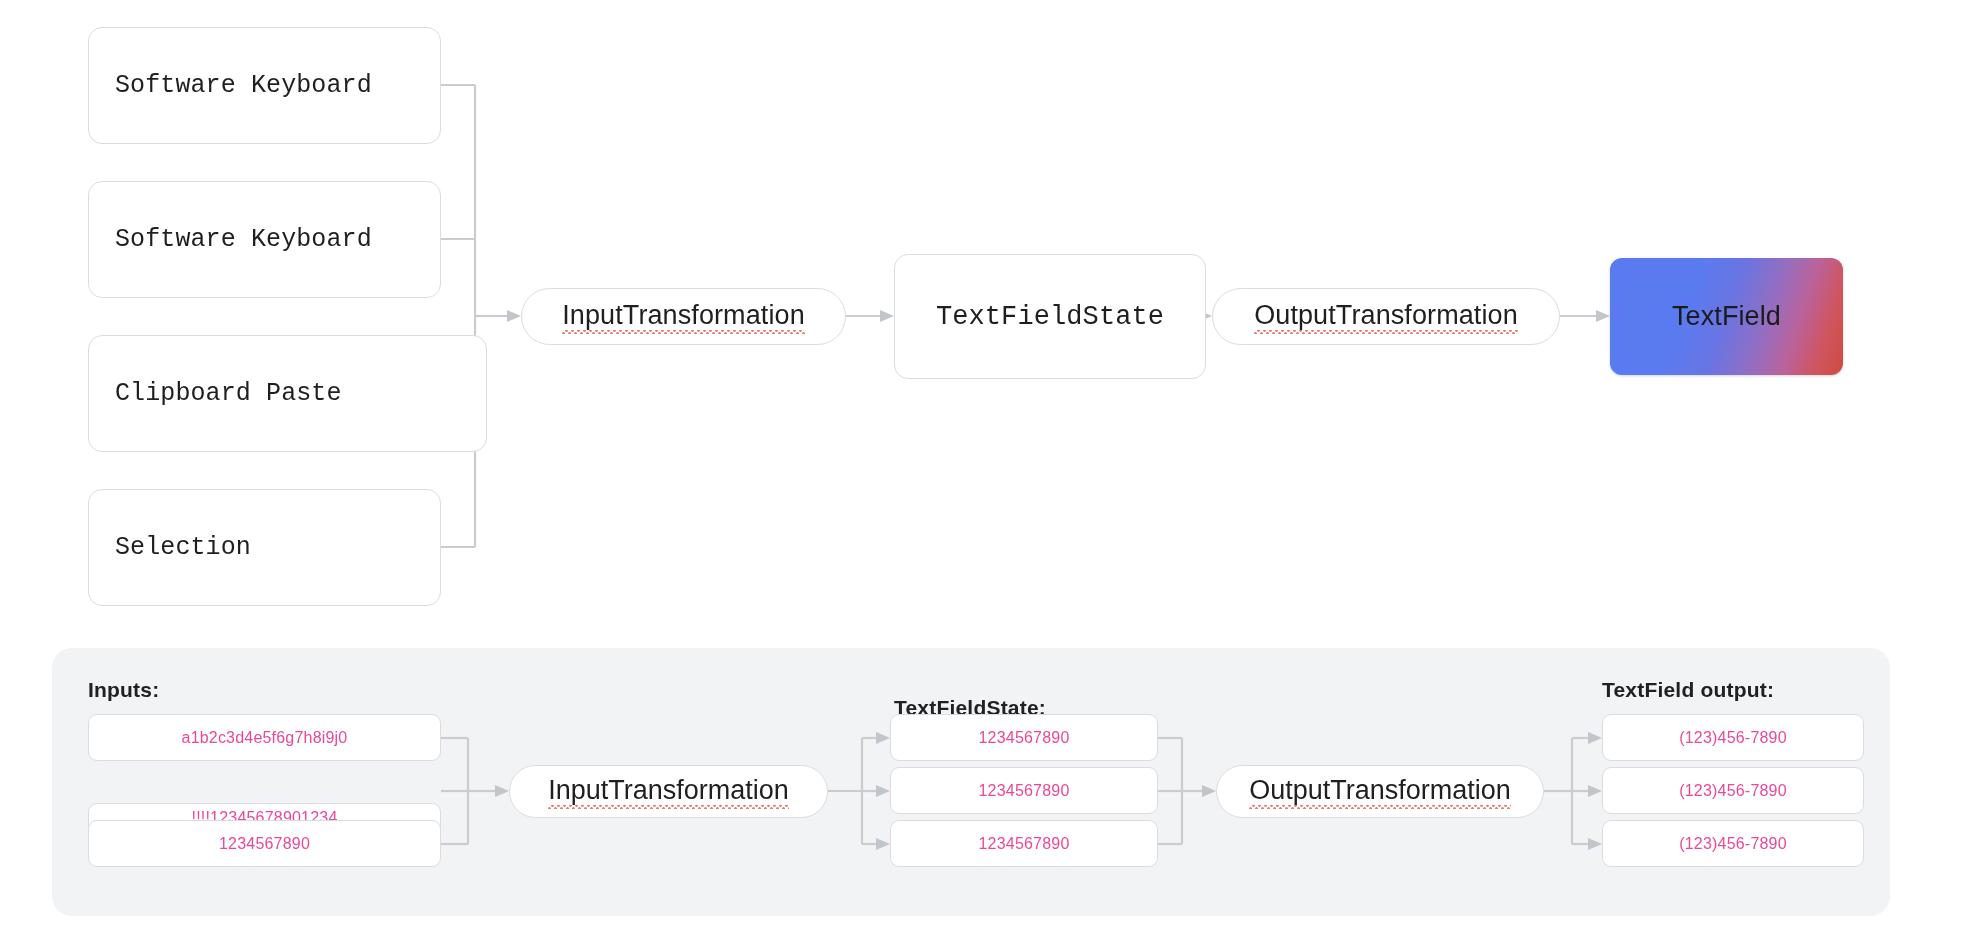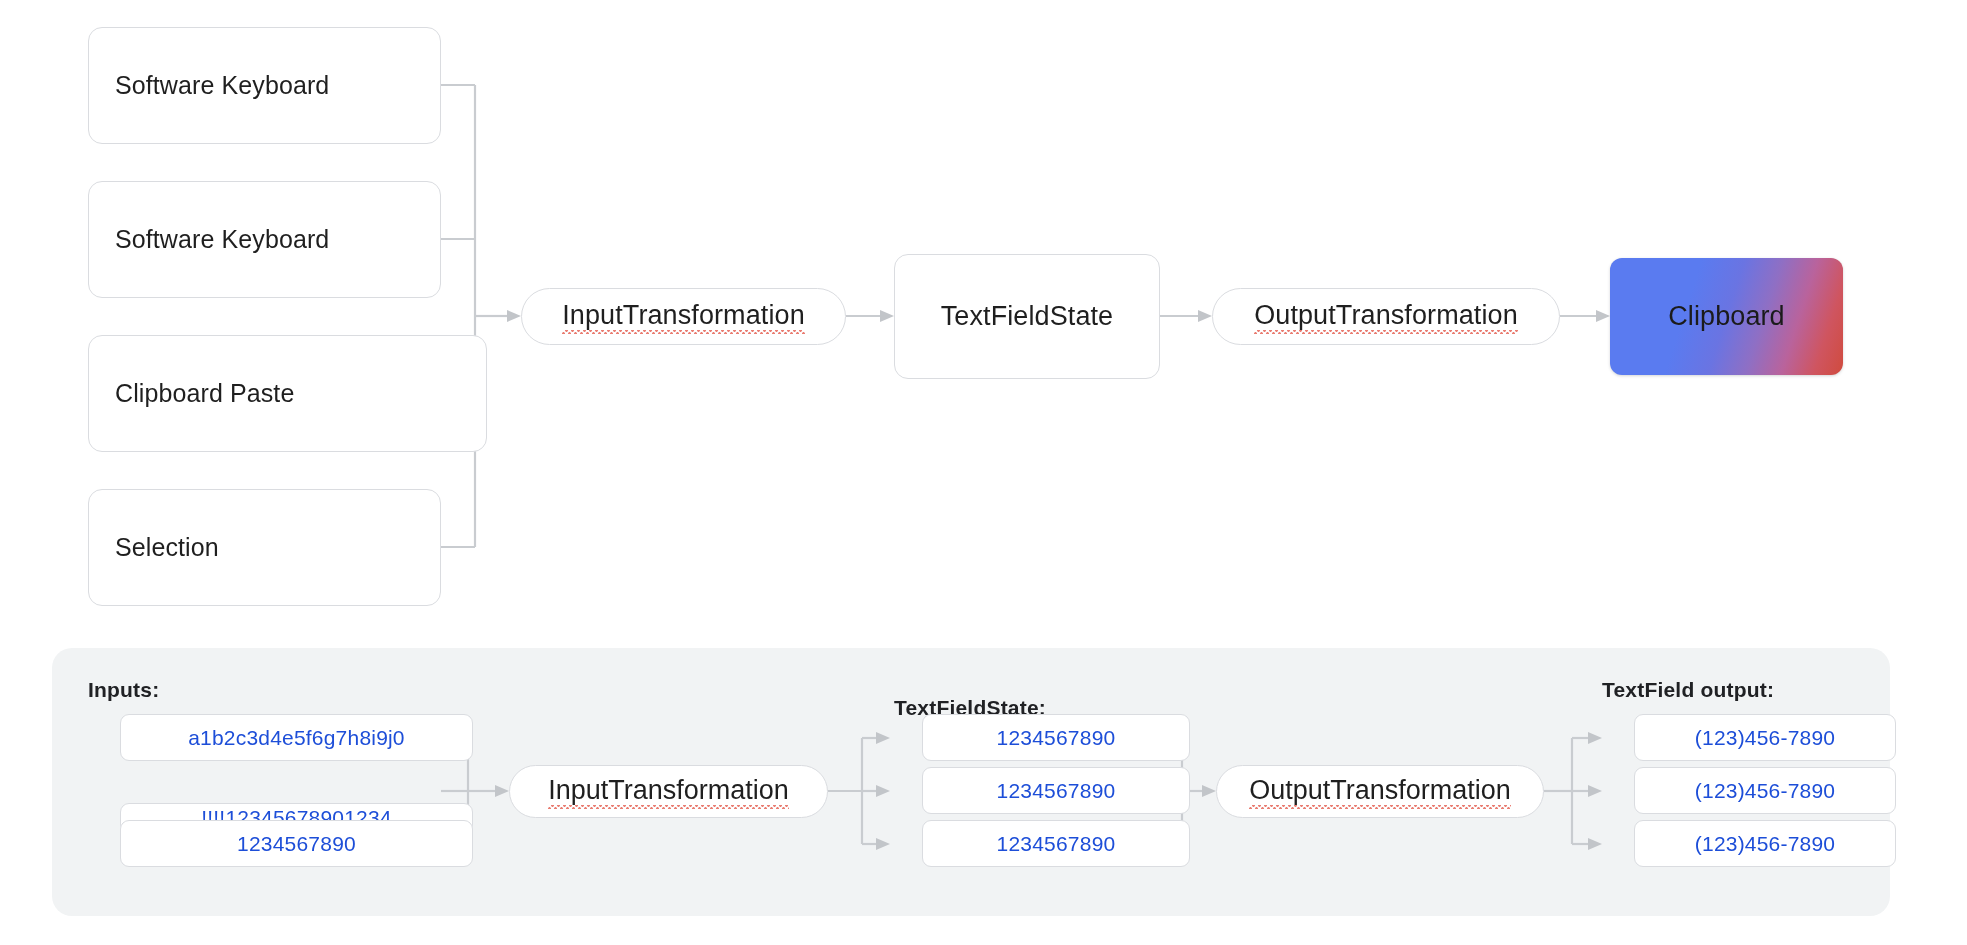--- a/index.html
+++ b/index.html
@@ -29,20 +29,21 @@
     box-sizing: border-box;
     background: #ffffff;
     border: 1.5px solid #dadce0;
     display: flex;
     align-items: center;
     z-index: 3;
   }
 
   .node-rect {
     border-radius: 14px;
+    font-family: Liberation Mono, monospace;
   }
 
   .node-pill {
     border-radius: 999px;
     justify-content: center;
   }
 
   .src-box {
     padding-left: 26px;
     font-size: 25px;
@@ -116,26 +117,25 @@
 
   .val-box {
     position: absolute;
     box-sizing: border-box;
     background: #ffffff;
     border: 1.5px solid #dadce0;
     border-radius: 9px;
     display: flex;
     align-items: center;
     justify-content: center;
-    font-size: 21px;
-    color: #1d4ed8;
+    font-size: 16px;
+    color: #ec4899;
     letter-spacing: 0.2px;
     white-space: nowrap;
     z-index: 3;
-    margin-left: 32px;
   }
 
   .pill-sm {
     position: absolute;
     box-sizing: border-box;
     background: #ffffff;
     border: 1.5px solid #dadce0;
     border-radius: 999px;
     display: flex;
     align-items: center;
@@ -204,30 +204,30 @@
   </div>
 
   <div class="node node-rect src-box" style="left:88px;  top:489px; width:353px; height:117px;">
     <span>Selection</span>
   </div>
 
   <div class="node node-pill" style="left:521px; top:288px; width:325px; height:57px;">
     <span class="big-label misspelled">InputTransformation</span>
   </div>
 
-  <div class="node node-rect" style="left:894px; top:254px; width:266px; height:125px; justify-content:center;">
+  <div class="node node-rect" style="left:894px; top:254px; width:312px; height:125px; justify-content:center;">
     <span class="big-label">TextFieldState</span>
   </div>
 
   <div class="node node-pill" style="left:1212px; top:288px; width:348px; height:57px;">
     <span class="big-label misspelled">OutputTransformation</span>
   </div>
 
   <div class="node node-gradient" style="left:1610px; top:258px; width:233px; height:117px;">
-    <span class="big-label">Clipboard</span>
+    <span class="big-label">TextField</span>
   </div>
 
   <div id="panel" style="left:52px; top:648px; width:1838px; height:268px;"></div>
 
   <svg class="wires" viewBox="0 0 1967 945" width="1967" height="945" aria-hidden="true">
 
     <line x1="441" y1="738" x2="468" y2="738"></line>
     <line x1="441" y1="791" x2="468" y2="791"></line>
     <line x1="441" y1="844" x2="468" y2="844"></line>
     <line x1="468" y1="738" x2="468" y2="844"></line>

